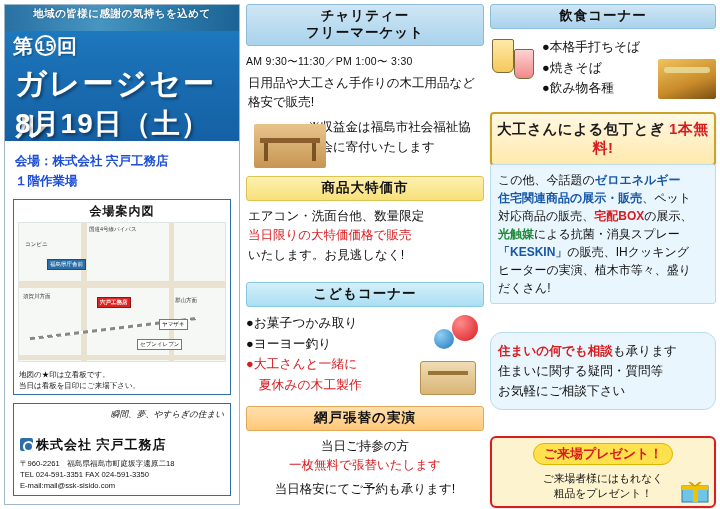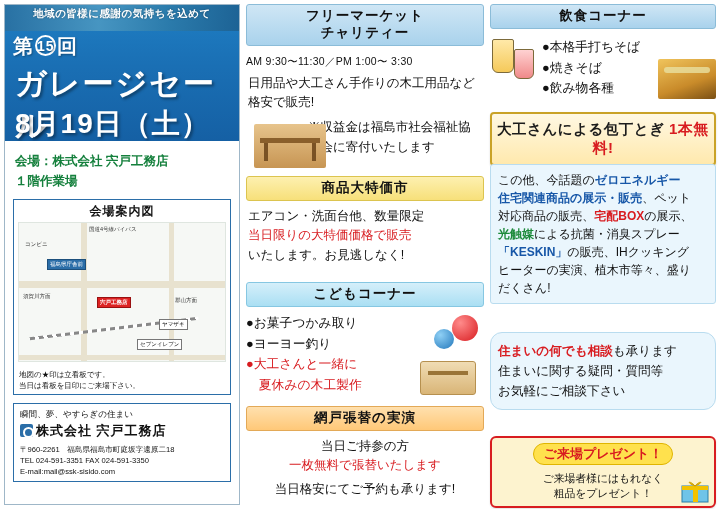--- a/index.html
+++ b/index.html
@@ -56,21 +56,21 @@
     color:#ffffff; font-weight:bold; font-size:28px; letter-spacing:1px;
     text-shadow:2px 2px 3px rgba(0,0,0,.4);
   }
   .time {
     position:absolute; left:12px; top:138px;
     color:#ffffff; font-weight:bold; font-size:17px; letter-spacing:0.5px;
     text-shadow:1px 1px 2px rgba(0,0,0,.4);
   }
   .venue {
     margin:10px 0 0 0; padding:0 10px;
-    font-size:12.5px; font-weight:bold; color:#15803d; line-height:1.6;
+    font-size:12.5px; font-weight:bold; color:#1d4ed8; line-height:1.6;
   }
   .map-box {
     margin:8px 8px 0 8px; border:1px solid #2b6ea8; height:196px;
     position:relative; background:#fff;
   }
   .map-title {
     text-align:center; font-size:12px; font-weight:bold; color:#111;
     padding:3px 0 2px; letter-spacing:1px;
   }
   .map-canvas {
@@ -89,21 +89,21 @@
   .mbox.red  { background:#d22; color:#fff; border-color:#911; font-weight:bold; }
   .mlabel { position:absolute; font-size:5.5px; color:#333; white-space:nowrap; }
   .map-note {
     position:absolute; left:5px; right:5px; bottom:3px;
     font-size:7.5px; color:#111; line-height:1.4;
   }
   .company {
     margin:8px 8px 0 8px; border:1px solid #2b6ea8; padding:4px 6px;
     font-size:7.6px; line-height:1.45; color:#111;
   }
-  .company .slogan { font-size:8.6px; text-align:left; margin-bottom:2px; }
+  .company .slogan { font-size:8.6px; text-align:right; margin-bottom:16px;font-style:italic; }
   .company .cname { font-size:13px; font-weight:bold; letter-spacing:1px; margin:0 0 3px 0; }
   .company .cname .logo {
     display:inline-block; width:13px; height:13px; margin-right:3px;
     background:#2b6ea8; border-radius:2px; vertical-align:-2px;
     position:relative;
   }
   .company .cname .logo:after{
     content:""; position:absolute; left:3px; top:3px; width:7px; height:7px;
     border:2px solid #fff; border-radius:50%;
   }
@@ -230,22 +230,22 @@
       <div class="line">TEL 024-591-3351 FAX 024-591-3350</div>
       <div class="line">E-mail:mail@ssk-sisido.com</div>
 
     </div>
   </div>
 
   <div class="mid-col">
 
     <div class="panel" style="top:0;">
       <div class="head-band band-blue">
+        <div>チャリティー</div>
         <div>フリーマーケット</div>
-        <div>チャリティー</div>
       </div>
       <div class="times" style="margin-top:7px;">AM  9:30〜11:30／PM  1:00〜  3:30</div>
       <div class="body-text" style="margin-top:4px;">
         <span>日用品や大工さん手作りの木工用品など格安で販売!</span>
       </div>
       <div style="position:relative; height:56px; margin-top:2px;">
         <div class="body-text sm" style="position:absolute; left:60px; top:-2px; width:176px;">※収益金は福島市社会福祉協議会に寄付いたします</div>
 
         <div class="photo-box" style="left:8px; top:10px; width:72px; height:44px; background:linear-gradient(180deg,#e7c48c,#c79553);"></div>
         <div style="position:absolute; left:14px; top:24px; width:60px; height:5px; background:#8a5f2b;"></div>

